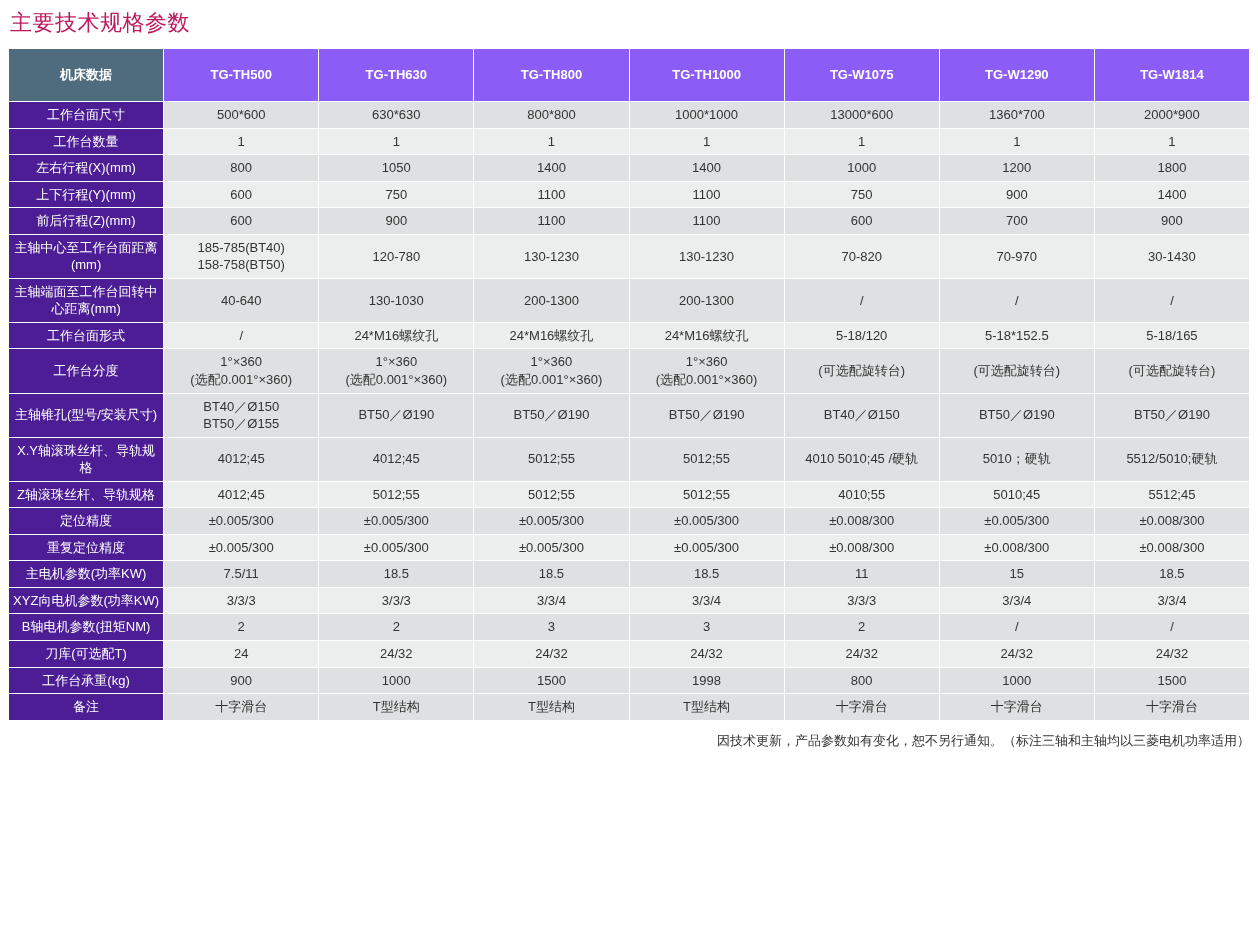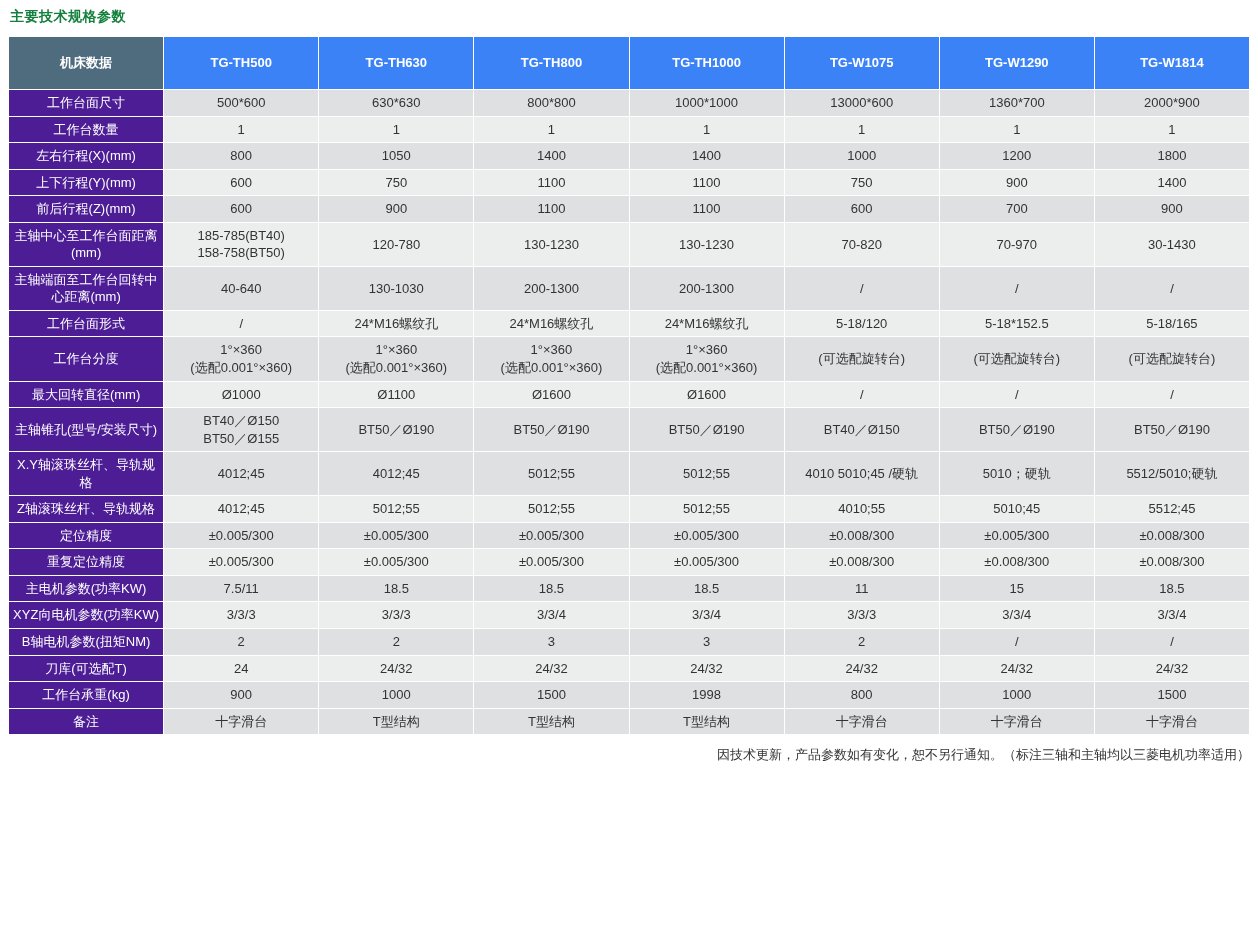--- a/index.html
+++ b/index.html
@@ -15,42 +15,42 @@
     overflow: hidden;
   }
   .page {
     width: 1258px;
     height: 925px;
     position: relative;
     box-sizing: border-box;
     padding: 0 8px;
   }
   .page-title {
-    font-size: 14px;
-    font-weight: bold;
-    color: #15803d;
+    font-size: 22px;
+    font-weight: normal;
+    color: #be185d;
     padding: 8px 0 10px 2px;
     letter-spacing: 0.5px;
   }
   table.spec {
     border-collapse: collapse;
     width: 1242px;
     table-layout: fixed;
   }
   table.spec th, table.spec td {
     border: 1px solid #ffffff;
     text-align: center;
     vertical-align: middle;
     font-size: 13px;
     line-height: 1.35;
     padding: 4px 3px;
   }
   
   thead th {
-    background: #3b82f6;
+    background: #8b5cf6;
     color: #ffffff;
     font-size: 15px;
     font-weight: bold;
     height: 44px;
     border: 1px solid #ffffff;
   }
   thead th.first {
     background: #4e6c7e;
   }
   
@@ -319,44 +319,20 @@
           <td class="val">
             <span class="line">(可选配旋转台)</span>
           </td>
           <td class="val">
             <span class="line">(可选配旋转台)</span>
           </td>
           <td class="val">
             <span class="line">(可选配旋转台)</span>
           </td>
         </tr>
-        <tr class="even">
-          <td class="rowlabel"><span class="line">最大回转直径(mm)</span></td>
-          <td class="val">
-            <span class="line">Ø1000</span>
-          </td>
-          <td class="val">
-            <span class="line">Ø1100</span>
-          </td>
-          <td class="val">
-            <span class="line">Ø1600</span>
-          </td>
-          <td class="val">
-            <span class="line">Ø1600</span>
-          </td>
-          <td class="val">
-            <span class="line">/</span>
-          </td>
-          <td class="val">
-            <span class="line">/</span>
-          </td>
-          <td class="val">
-            <span class="line">/</span>
-          </td>
-        </tr>
         <tr class="odd">
           <td class="rowlabel"><span class="line">主轴锥孔(型号/安装尺寸)</span></td>
           <td class="val">
             <span class="line">BT40／Ø150</span>
             <span class="line">BT50／Ø155</span>
           </td>
           <td class="val">
             <span class="line">BT50／Ø190</span>
           </td>
           <td class="val">

